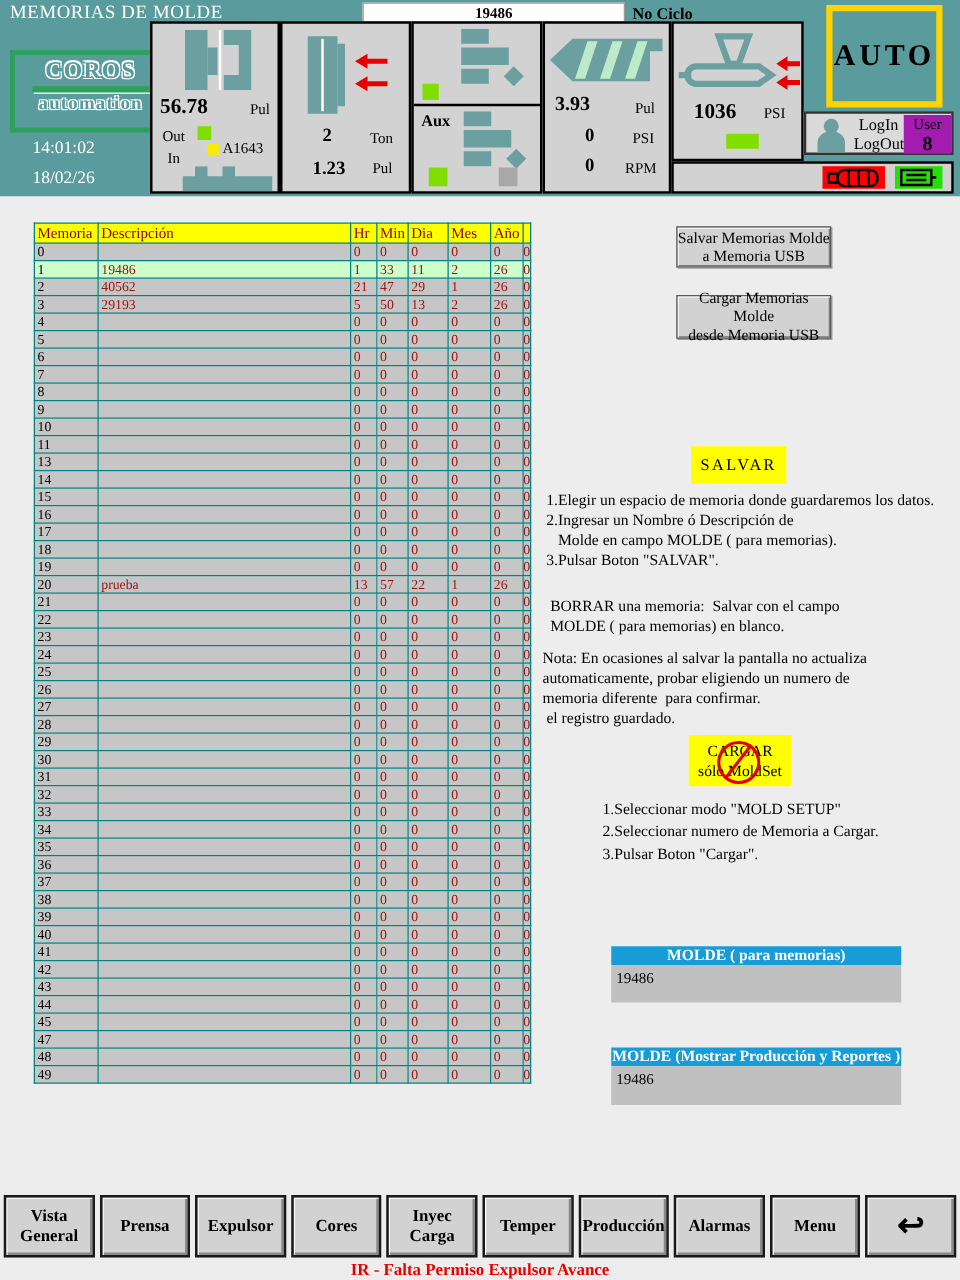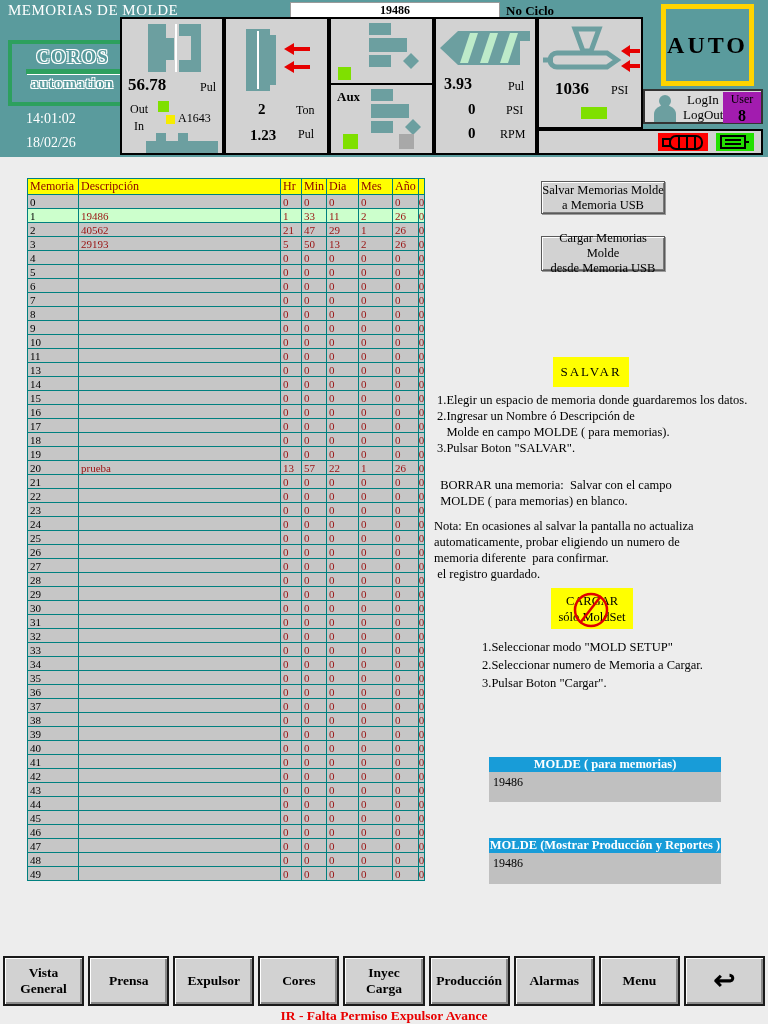--- a/index.html
+++ b/index.html
@@ -702,30 +702,20 @@
         <td class="mcol">45</td>
         <td></td>
         <td>0</td>
         <td>0</td>
         <td>0</td>
         <td>0</td>
         <td>0</td>
         <td class="sliver">0</td>
       </tr>
       <tr>
-        <td class="mcol">46</td>
-        <td></td>
-        <td>0</td>
-        <td>0</td>
-        <td>0</td>
-        <td>0</td>
-        <td>0</td>
-        <td class="sliver">0</td>
-      </tr>
-      <tr>
         <td class="mcol">47</td>
         <td></td>
         <td>0</td>
         <td>0</td>
         <td>0</td>
         <td>0</td>
         <td>0</td>
         <td class="sliver">0</td>
       </tr>
       <tr>
@@ -791,20 +781,21 @@
 <div class="grayfield" style="left:489px; top:853px; width:232px; height:31px;">19486</div>
 
 <div id="nav">
   <div class="navbtn">Vista
 General</div>
   <div class="navbtn">Prensa</div>
   <div class="navbtn">Expulsor</div>
   <div class="navbtn">Cores</div>
   <div class="navbtn">Inyec
 Carga</div>
+  <div class="navbtn">Temper</div>
   <div class="navbtn">Producción</div>
   <div class="navbtn">Alarmas</div>
   <div class="navbtn">Menu</div>
   <div class="navbtn" id="back-btn">
     <span>↩</span>
   </div>
 </div>
 
 <div id="statusbar">IR - Falta Permiso Expulsor Avance</div>
 

